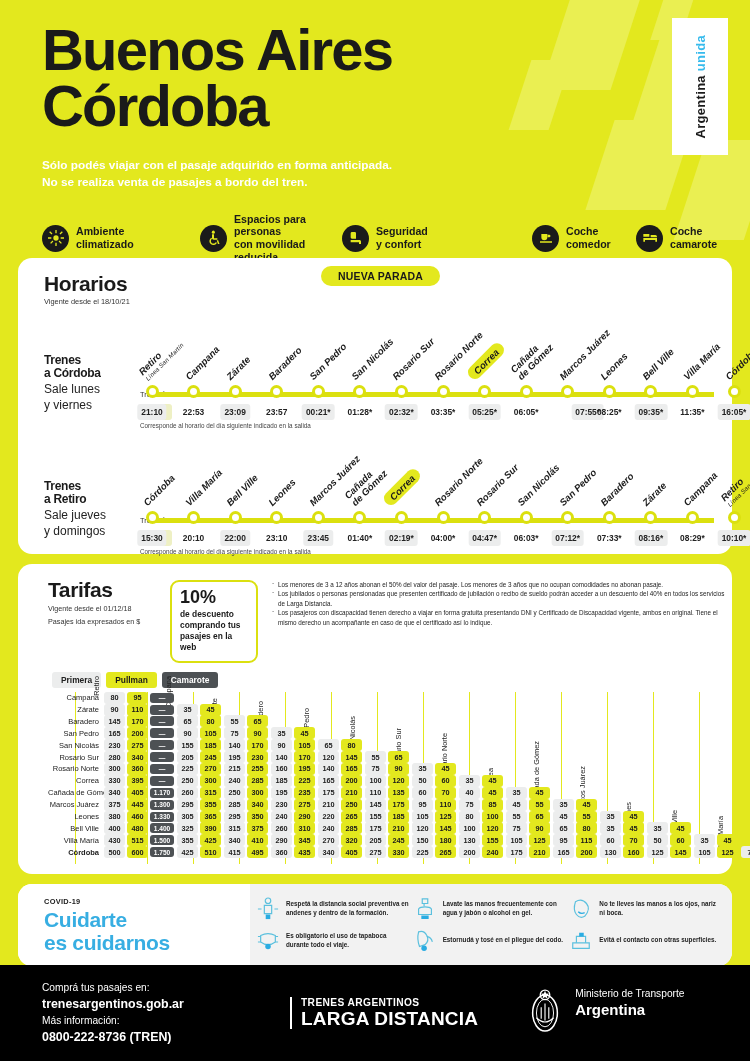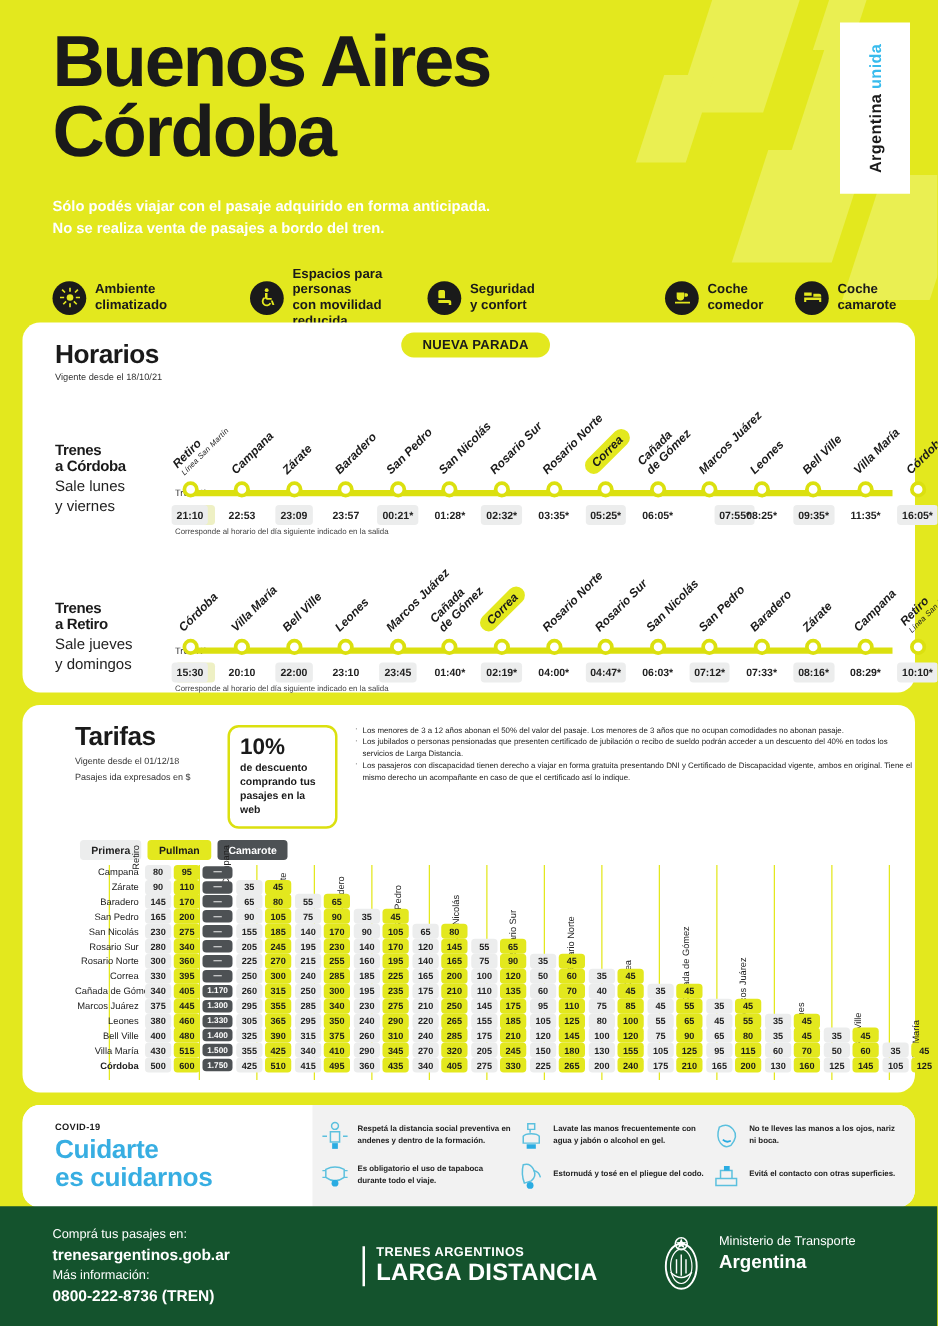--- a/index.html
+++ b/index.html
@@ -87,21 +87,21 @@
     padding: 3px 4px; border-radius: 3px; white-space: nowrap; transform: translateX(-50%);
   }
   .time.shade { background: #eceded; }
   .trennum {
     position: absolute; left: 122px; top: 92px; font-size: 8.4px; font-weight: 700;
     background: #eef0c4; padding: 3px 9px; border-radius: 3px;
   }
   .foot-note { position: absolute; left: 122px; top: 110px; font-size: 6.3px; color: #444; }
 
   
-  .tarifas { padding: 14px 0 10px 16px; position: relative; }
+  .tarifas { padding: 14px 0 10px 4px; position: relative; }
   .tf-head { display: flex; padding-left: 26px; }
   .tf-title { width: 122px; }
   .tf-title h2 { font-size: 21px; font-weight: 700; letter-spacing: -.4px; }
   .tf-title p { font-size: 7.2px; color: #333; line-height: 1.5; margin-top: 2px; }
   .disc {
     border: 2px solid #dbe00f; border-radius: 9px; width: 88px; padding: 6px 8px 8px 8px;
     margin-top: 2px;
   }
   .disc .big { font-size: 18px; font-weight: 700; line-height: 1; }
   .disc .small { font-size: 8.4px; font-weight: 700; line-height: 1.3; margin-top: 3px; }
@@ -143,21 +143,21 @@
   .covid-left .tag { font-size: 7.4px; font-weight: 700; color: #1a1a1a; letter-spacing: .3px; }
   .covid-left h3 { font-size: 21px; font-weight: 700; color: #37aee2; line-height: 1.12; margin-top: 2px; letter-spacing: -.3px; }
   .covid-right { flex: 1; background: #f2f2f2; display: grid; grid-template-columns: repeat(3, 1fr); grid-template-rows: 1fr 1fr; padding: 9px 10px 9px 6px; gap: 0 4px; }
   .covid-item { display: flex; align-items: center; gap: 6px; }
   .covid-ico { width: 24px; height: 28px; flex: 0 0 24px; display:flex; align-items:center; justify-content:center; }
   .covid-ico svg { width: 22px; height: 26px; }
   .covid-txt { font-size: 6.3px; line-height: 1.42; font-weight: 700; color: #222; }
 
   
   .footer {
-    position: absolute; left: 0; right: 0; bottom: 0; height: 96px; background: #14532d;
+    position: absolute; left: 0; right: 0; bottom: 0; height: 96px; background: #000000;
     display: flex; align-items: center; color: #fff;
   }
   .f-left { padding-left: 42px; width: 290px; }
   .f-left .lite { font-size: 10.2px; font-weight: 400; line-height: 1.6; }
   .f-left .bold { font-size: 12.4px; font-weight: 700; line-height: 1.35; }
   .f-mid { display: flex; align-items: center; gap: 9px; }
   .f-bar { width: 2px; height: 32px; background: #fff; }
   .f-mid .m1 { font-size: 10.2px; font-weight: 700; letter-spacing: .4px; line-height: 1.2; }
   .f-mid .m2 { font-size: 19px; font-weight: 700; letter-spacing: .2px; line-height: 1.05; }
   .f-right { display: flex; align-items: flex-start; gap: 11px; margin-left: 48px; }

